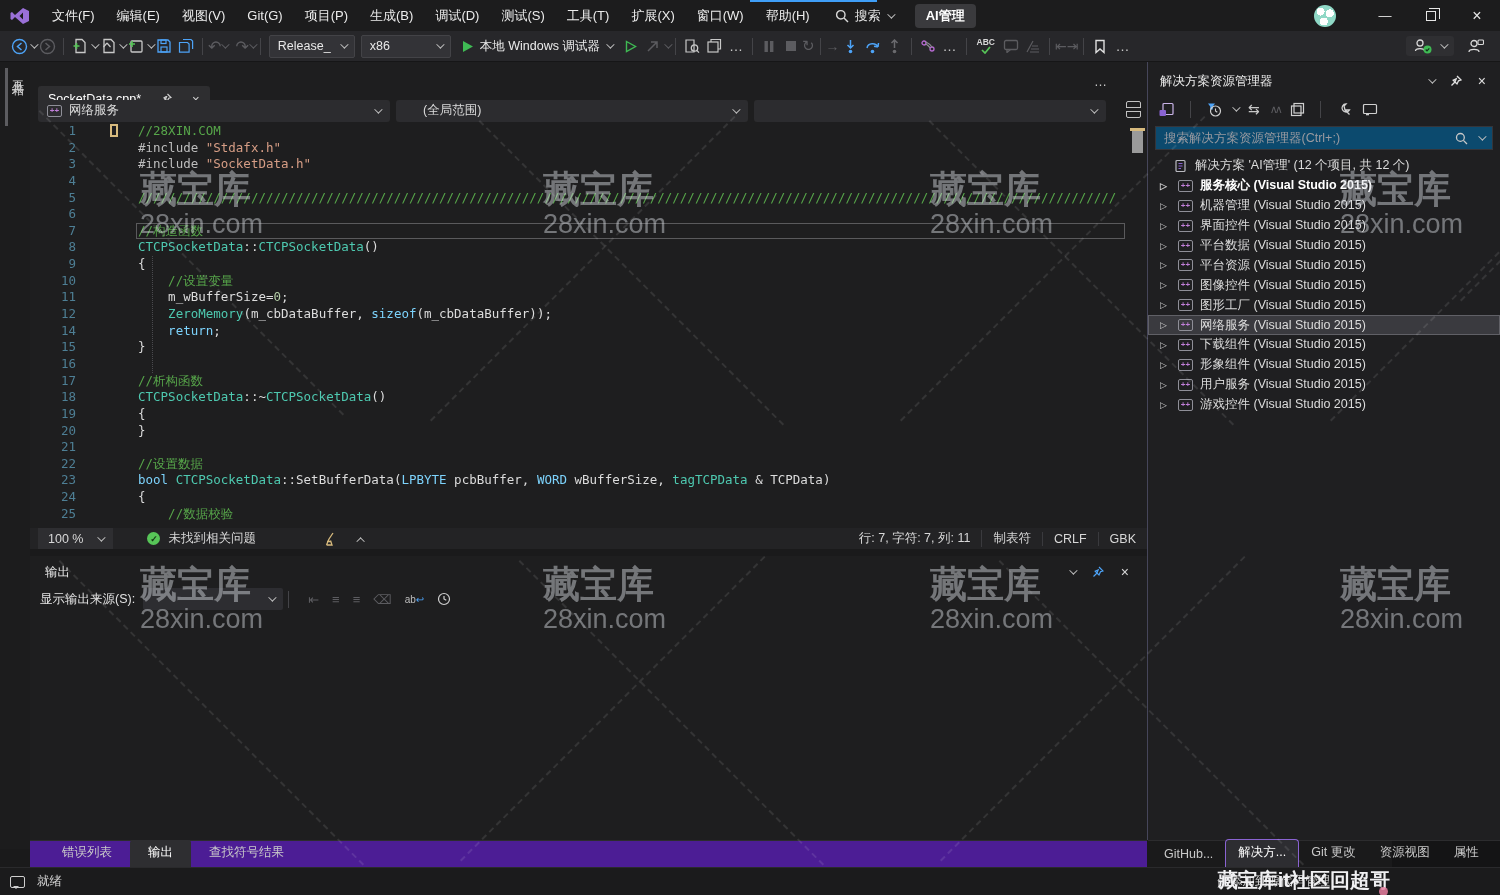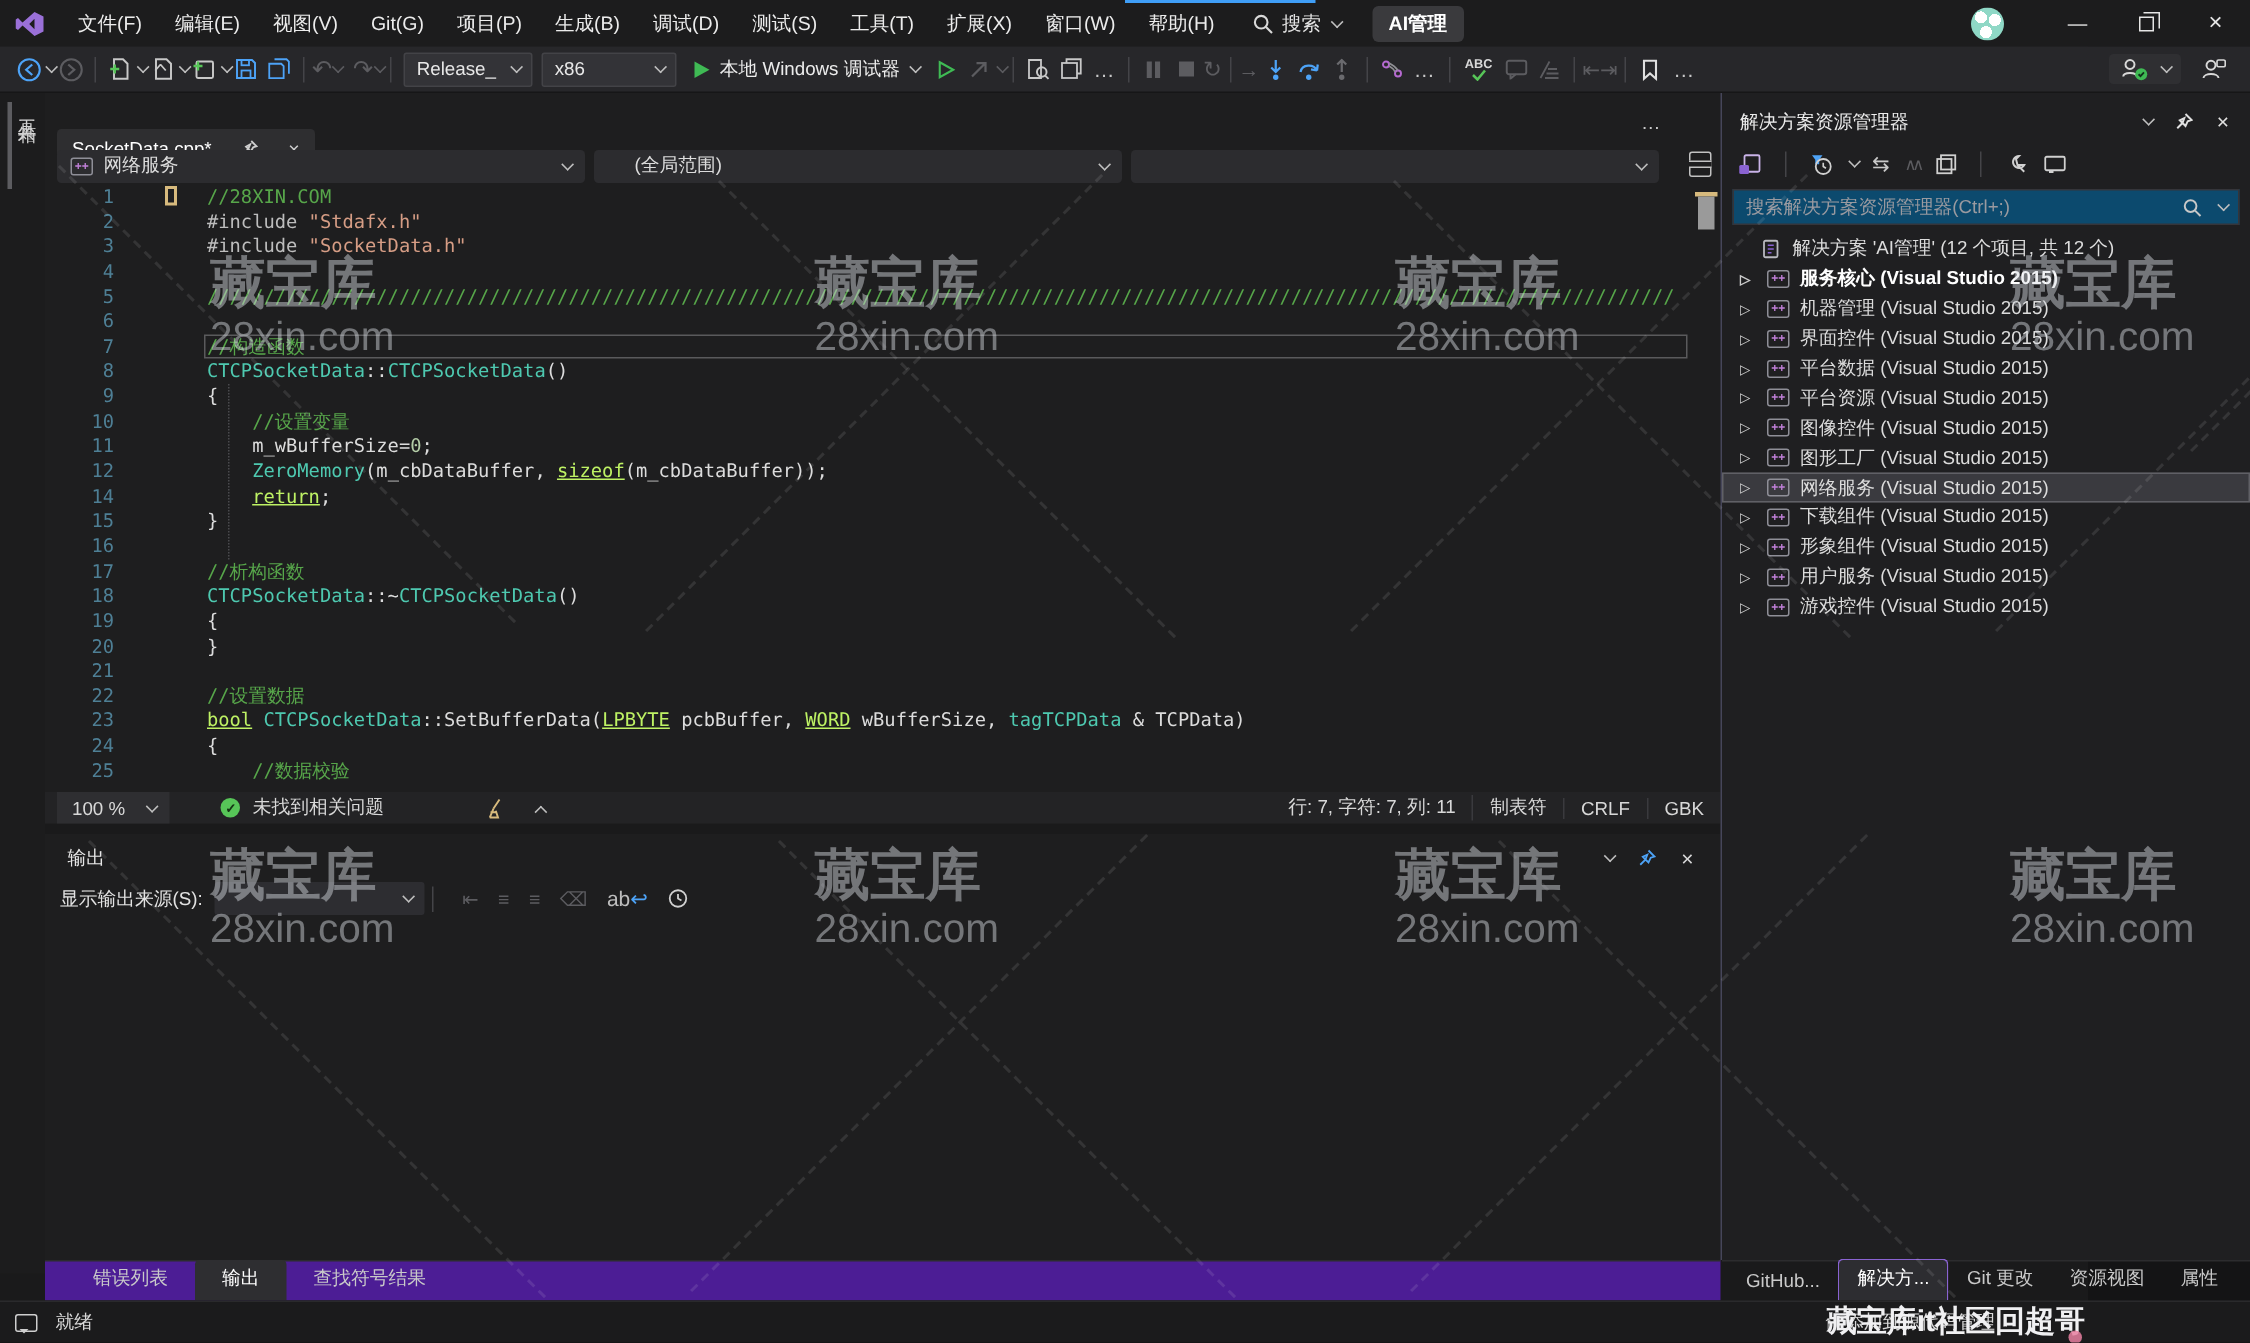--- a/index.html
+++ b/index.html
@@ -60,21 +60,21 @@
   .split-ic { position:absolute; right:6px; top:39px; width:15px; height:17px; border:1.4px solid #c2c2c2; border-radius:2px; }
   .split-ic:before { content:""; position:absolute; left:-1px; right:-1px; top:5px; height:3px; background:#1e1e1f;
     border-top:1.4px solid #c2c2c2; border-bottom:1.4px solid #c2c2c2; }
 
   
   .code-area { position:absolute; left:0; top:61px; width:100%; height:405px; overflow:hidden;
     font-family:"DejaVu Sans Mono", monospace; font-size:12.5px; }
   .code-row { position:relative; height:16.65px; line-height:16.65px; display:flex; white-space:pre; }
   .ln { width:46px; text-align:right; color:#4e7f95; flex:none; }
   .lgap { width:62px; flex:none; }
-  .tk-c { color:#57a64a; } .tk-k { color:#bef264;text-decoration:underline; } .tk-t { color:#4ec9b0; }
+  .tk-c { color:#57a64a; } .tk-k { color:#7dd3fc; } .tk-t { color:#4ec9b0; }
   .tk-s { color:#d69d85; } .tk-p { color:#dcdcdc; } .tk-pre { color:#bdbdbd; } .tk-n { color:#b5cea8; }
   .curline-box { position:absolute; left:106px; right:22px; top:0; bottom:0; border:1px solid #5a5a5c; }
   .margin-mark { position:absolute; left:80px; top:1px; width:8px; height:13px; border:2px solid #d7ba7d; }
   .indent-guide { position:absolute; left:122px; border-left:1px dotted #4a4a4e; width:0; }
   .ed-scrollbar { position:absolute; right:2px; top:61px; width:15px; height:405px; }
   .ed-thumb { position:absolute; left:2px; top:8px; width:11px; height:22px; background:#9a9a9a; }
   .ed-tick { position:absolute; left:0; top:5px; width:15px; height:3px; background:#d7ba7d; }
 
   
   .ed-status { position:absolute; left:0; top:466px; width:100%; height:21px; background:#232325;
@@ -94,21 +94,21 @@
   .op-header { position:absolute; left:0; top:4px; width:100%; height:24px; display:flex; align-items:center;
     font-size:12.5px; color:#e6e6e6; }
   .op-title { margin-left:15px; }
   .op-icons { margin-left:auto; display:flex; align-items:center; gap:17px; margin-right:18px; }
   .op-row { position:absolute; left:0; top:30px; width:100%; height:26px; display:flex; align-items:center;
     font-size:12.5px; color:#e2e2e2; }
   .op-label { margin-left:10px; }
   .op-combo { width:140px; height:22px; background:#2d2d31; border-radius:2px; margin-left:8px; position:relative; }
   .op-combo .chev { position:absolute; right:9px; top:8px; }
   .op-tools { display:flex; align-items:center; gap:13px; margin-left:14px; }
-  .wrap-ic { font-size:14px; color:#bdbdbd; }
+  .wrap-ic { font-size:10px; color:#bdbdbd; }
   .wrap-ic b { color:#4da3f7; font-weight:normal; }
 
   
   .bottom-tabs { position:absolute; left:30px; top:840px; width:1117px; height:27px; background:#4c1d95;
     border-top:1px solid #2c2c2e; display:flex; align-items:flex-end; font-size:12.5px; color:#c9c9c9; padding-left:14px; }
   .btab { padding:4px 18px 6px; }
   .btab.active { background:#2e2e31; border-radius:3px 3px 0 0; color:#ffffff; }
 
   
   .se-panel { position:absolute; left:1147px; top:62px; width:353px; height:778px; background:#1f1f21;

